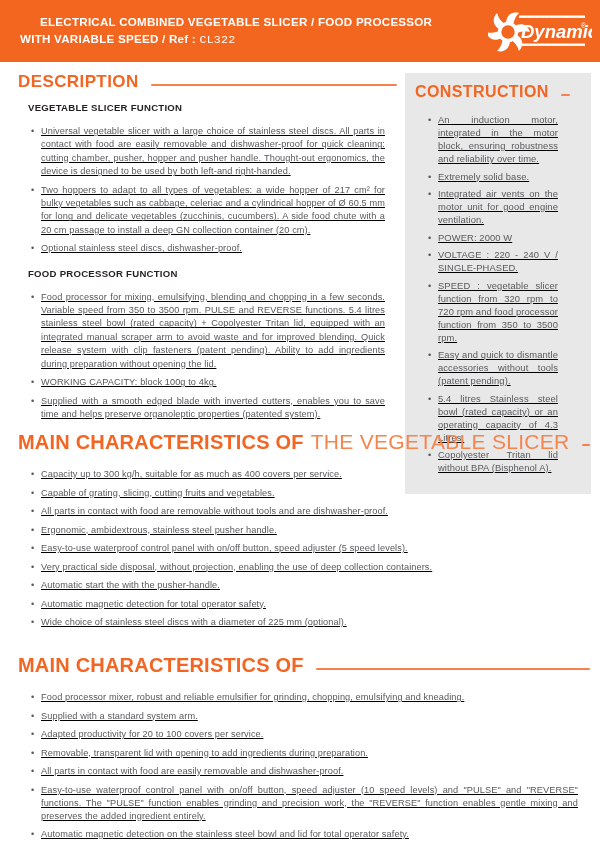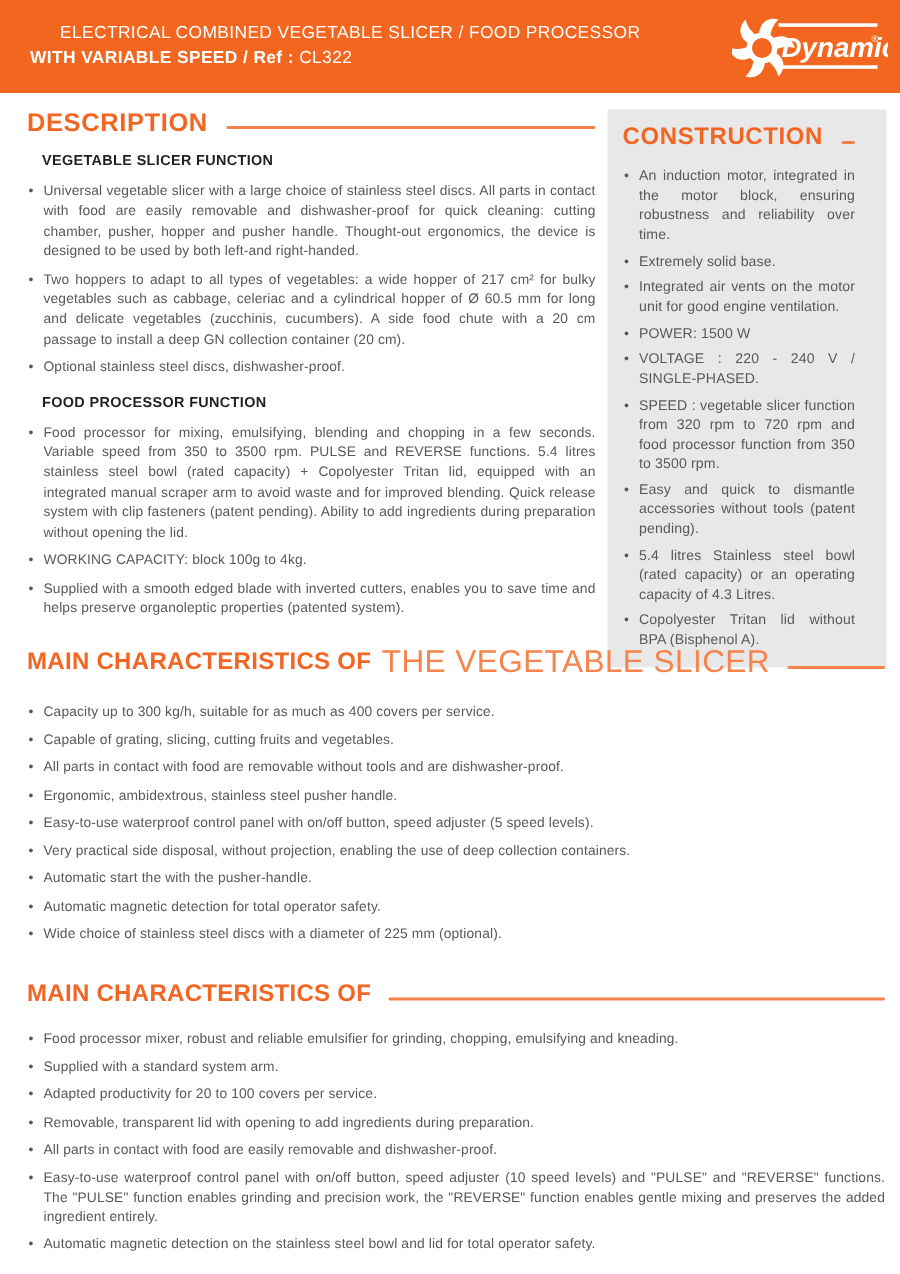--- a/index.html
+++ b/index.html
@@ -6,49 +6,49 @@
   body {
     width:600px; height:849px; background:#ffffff; position:relative;
     font-family:"Liberation Sans","DejaVu Sans",sans-serif;
     -webkit-font-smoothing:antialiased;
   }
   .page { position:absolute; inset:0; overflow:hidden; background:#fff; }
 
   
   .header-bar { position:absolute; left:0; top:0; width:600px; height:62px; background:#F2661F; }
   .header-titles { position:absolute; left:20px; top:13px; color:#fff; }
-  .title-line1 { font-size:11.6px; font-weight:normal; letter-spacing:0.25px; line-height:17px; white-space:nowrap;padding-left:20px; }
+  .title-line1 { font-size:11.6px; font-weight:bold; letter-spacing:0.25px; line-height:17px; white-space:nowrap;padding-left:20px; }
   .title-line2 { font-size:11.6px; font-weight:bold; letter-spacing:0.25px; line-height:17px; white-space:nowrap; }
-  .title-line2 .ref-value { font-weight:normal; }
+  .title-line2 .ref-value { font-weight:normal;font-family:Liberation Mono, monospace; }
   .logo-wrap { position:absolute; right:8px; top:5px; width:104px; height:52px; }
 
   
   .sec-h { display:flex; align-items:center; margin:0; }
   .sec-h-text { color:#F26522; font-weight:bold; font-size:17px; letter-spacing:0.4px; white-space:nowrap; }
   .sec-h-light { color:#F6854D; font-weight:normal; font-size:21px; margin-left:7px; letter-spacing:0.3px; white-space:nowrap; }
   .sec-rule { flex:1; height:2px; background:#F5814C; margin-left:12px; transform:translateY(3px); border-radius:1px; }
 
   
   .description { position:absolute; left:18px; top:72px; width:379px; }
   .subhead { color:#231F20; font-size:9.6px; font-weight:bold; letter-spacing:0.25px; margin:11px 0 8px 10px; }
   .subhead.first { margin-top:10px; }
-  ul.blist { list-style:none; margin:0; padding:0; }
+  ul.blist { list-style:none; margin:12px; padding:0;text-decoration:underline; }
   ul.blist li { position:relative; padding-left:11px; margin-bottom:5px; color:#57585B; font-size:9.2px; line-height:13.4px; text-align:justify; letter-spacing:0.1px; }
   ul.blist li::before { content:"\2022"; position:absolute; left:1px; top:0; color:#57585B; }
 
   
   .construction { position:absolute; left:405px; top:73px; width:186px; min-height:351px; background:#E8E8E8; box-sizing:border-box; padding:10px 21px 8px 10px; }
   .construction .sec-h { margin-bottom:9px; }
   .construction .sec-h-text { font-size:16px; }
   .construction ul.blist li { font-size:9.4px; line-height:13px; margin-bottom:4.5px; }
 
   
   .chars { position:absolute; left:18px; width:572px; }
   .chars .sec-h { margin-bottom:14px; }
-  .chars .sec-h-text { font-size:16px; letter-spacing:0.2px; }
+  .chars .sec-h-text { font-size:20px; letter-spacing:0.2px; }
   .chars ul.blist li { font-size:9.2px; line-height:13px; margin-bottom:5.5px; }
   .slicer-chars { top:430px; }
   .processor-chars { top:654px; }
 </style>
 </head>
 <body>
 
 <div class="page">
 
   <header class="header-bar">
@@ -100,21 +100,21 @@
 
   <aside class="construction">
     <h2 class="sec-h">
       <span class="sec-h-text">CONSTRUCTION</span>
       <span class="sec-rule"></span>
     </h2>
     <ul class="blist">
         <li>An induction motor, integrated in the motor block, ensuring robustness and reliability over time.</li>
         <li>Extremely solid base.</li>
         <li>Integrated air vents on the motor unit for good engine ventilation.</li>
-        <li>POWER: 1500 W</li>
+        <li>POWER: 2000 W</li>
         <li>VOLTAGE : 220 - 240 V / SINGLE-PHASED.</li>
         <li>SPEED : vegetable slicer function from 320 rpm to 720 rpm and food processor function from 350 to 3500 rpm.</li>
         <li>Easy and quick to dismantle accessories without tools (patent pending).</li>
         <li>5.4 litres Stainless steel bowl (rated capacity) or an operating capacity of 4.3 Litres.</li>
         <li>Copolyester Tritan lid without BPA (Bisphenol A).</li>
       </ul>
   </aside>
 
   <section class="chars slicer-chars">
     <h2 class="sec-h">

